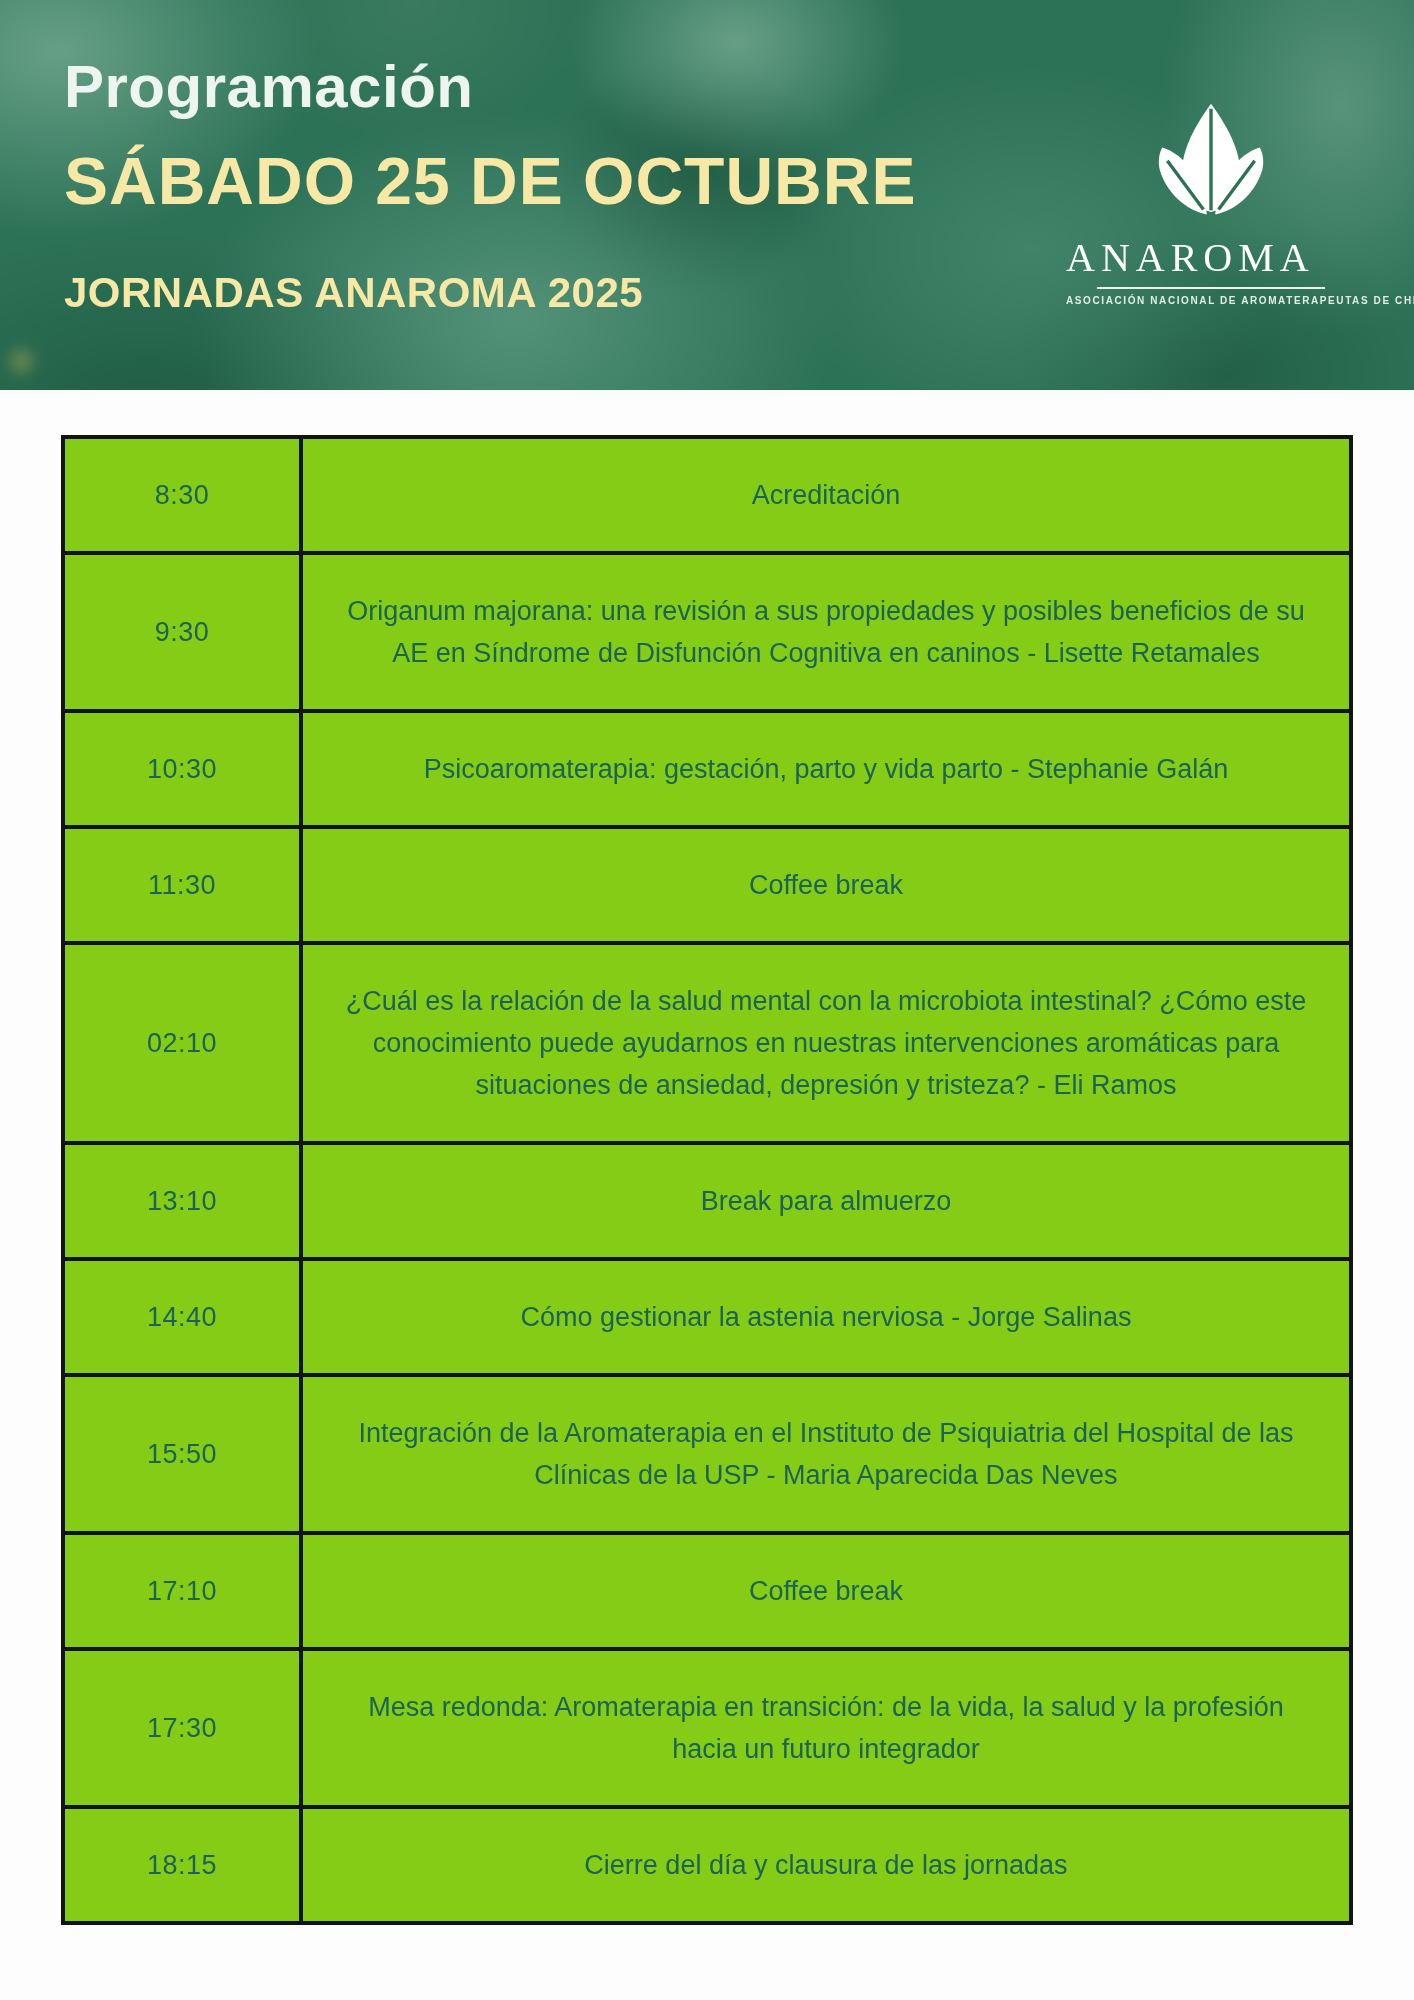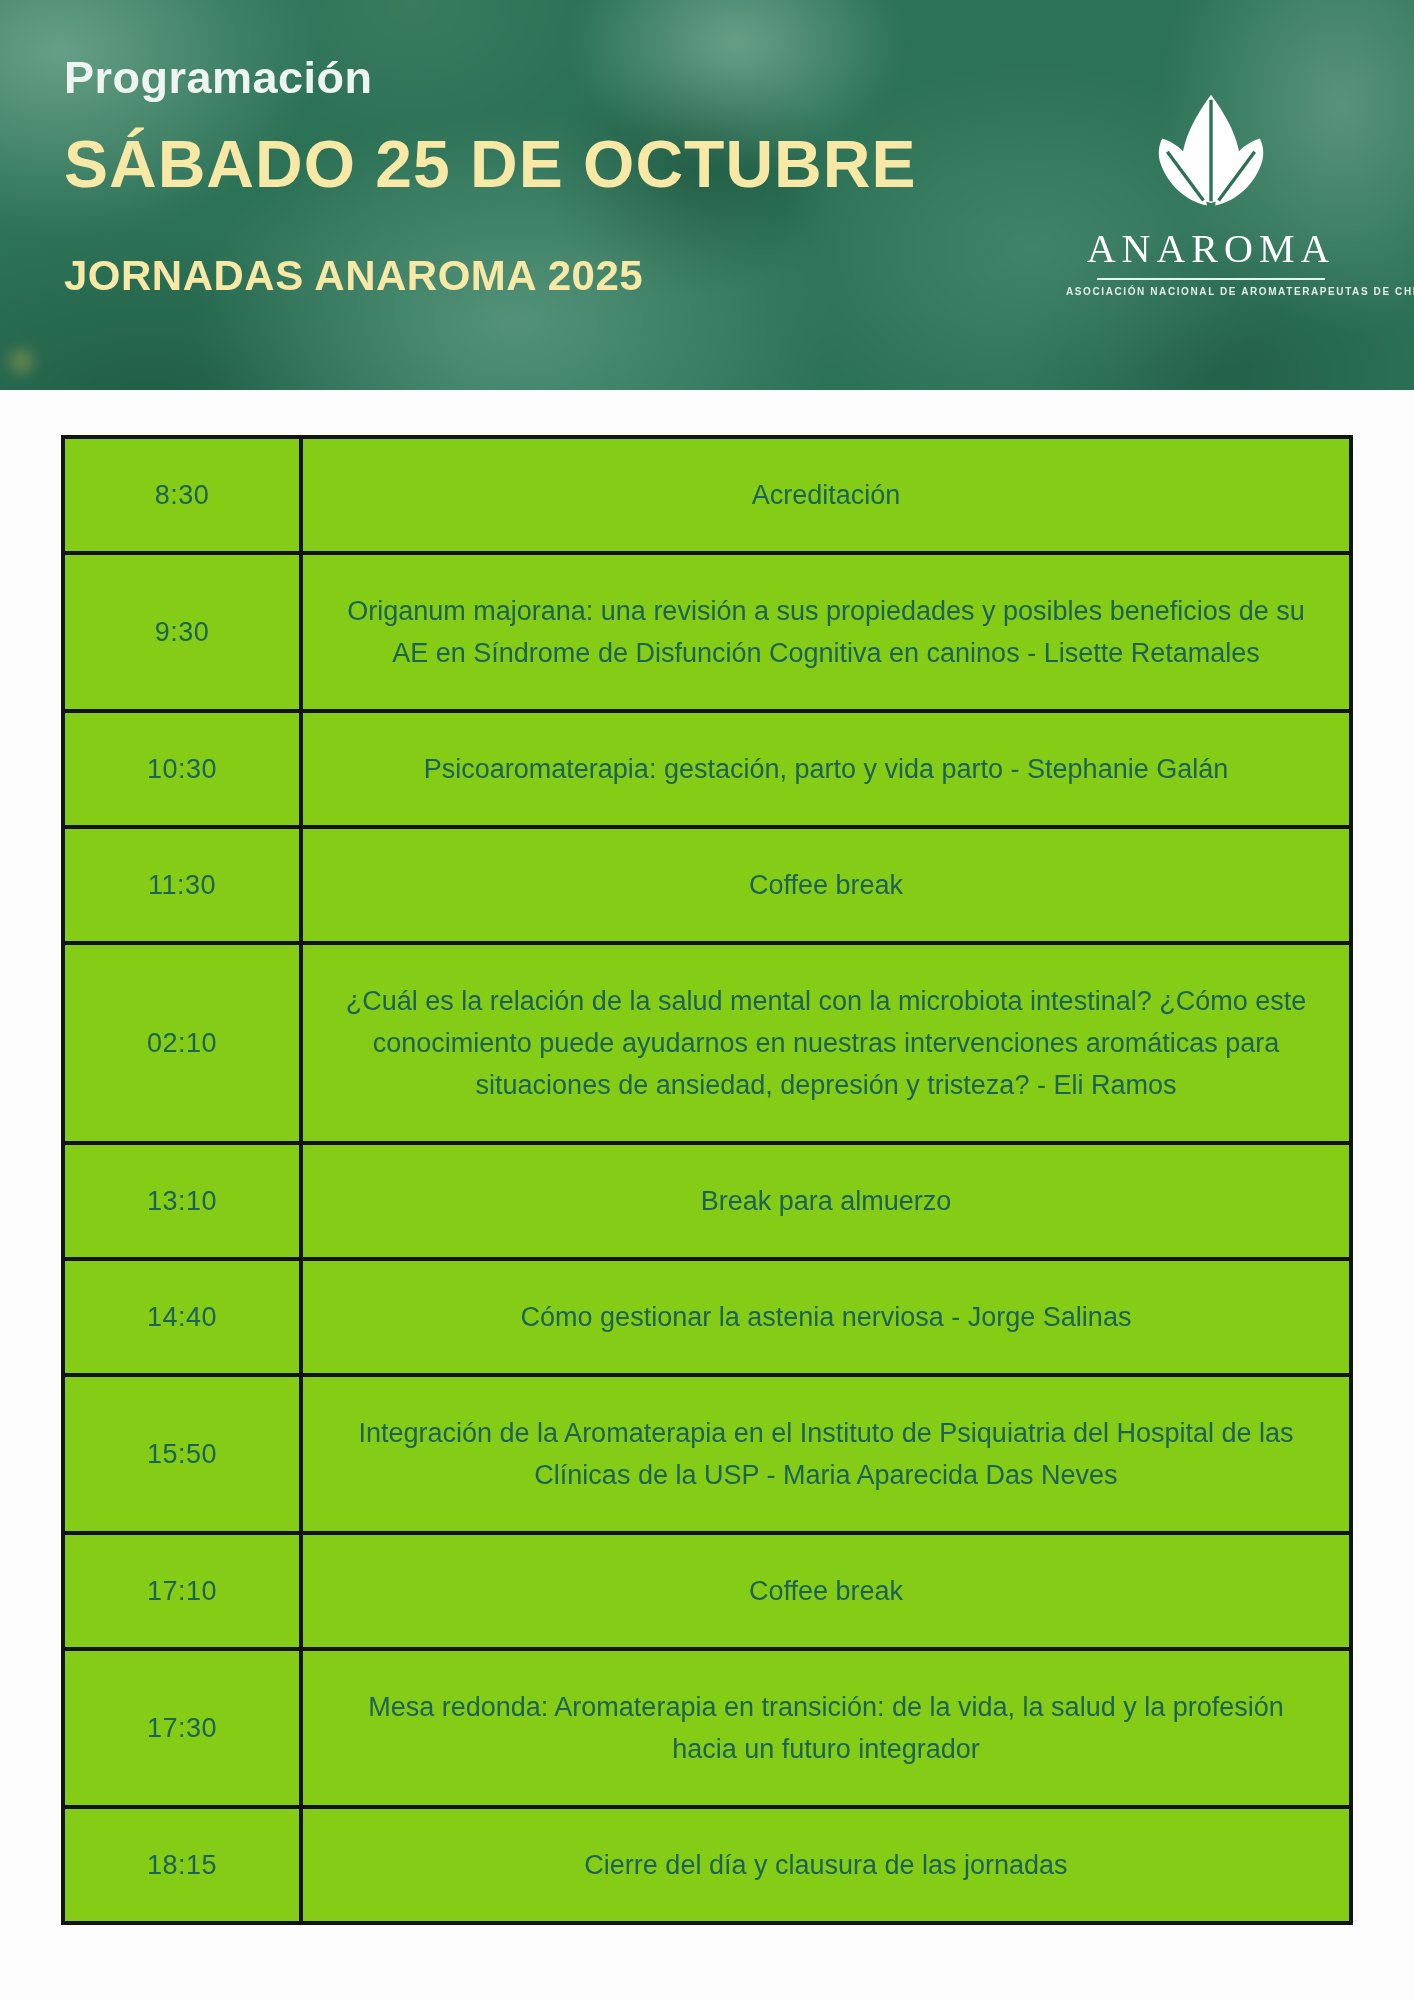--- a/index.html
+++ b/index.html
@@ -46,21 +46,21 @@
       radial-gradient(circle 26px at 3.5% 87%, rgba(222,198,92,.65), transparent 70%);
     filter:blur(6px);
   }
   .hero-text{
     position:absolute;
     left:64px;
     top:52px;
   }
   .pretitle{
     color:var(--near-white);
-    font-size:45px;
+    font-size:60px;
     font-weight:700;
     letter-spacing:.5px;
   }
   .title{
     color:var(--cream);
     font-size:66px;
     font-weight:800;
     letter-spacing:1px;
     margin-top:22px;
     white-space:nowrap;
@@ -69,24 +69,23 @@
     color:var(--cream);
     font-size:42px;
     font-weight:700;
     letter-spacing:.5px;
     margin-top:50px;
     white-space:nowrap;
   }
   
   .logo{
     position:absolute;
-    top:88px;
+    top:97px;
     right:58px;
     width:290px;
-    text-align:center;
     color:var(--logo-white);
   }
   .logo svg{display:block;margin:0 auto;}
   .logo-word{
     font-family:"Liberation Serif","DejaVu Serif",serif;
     font-size:40px;
     letter-spacing:6px;
     margin-top:6px;
     white-space:nowrap;
   }

